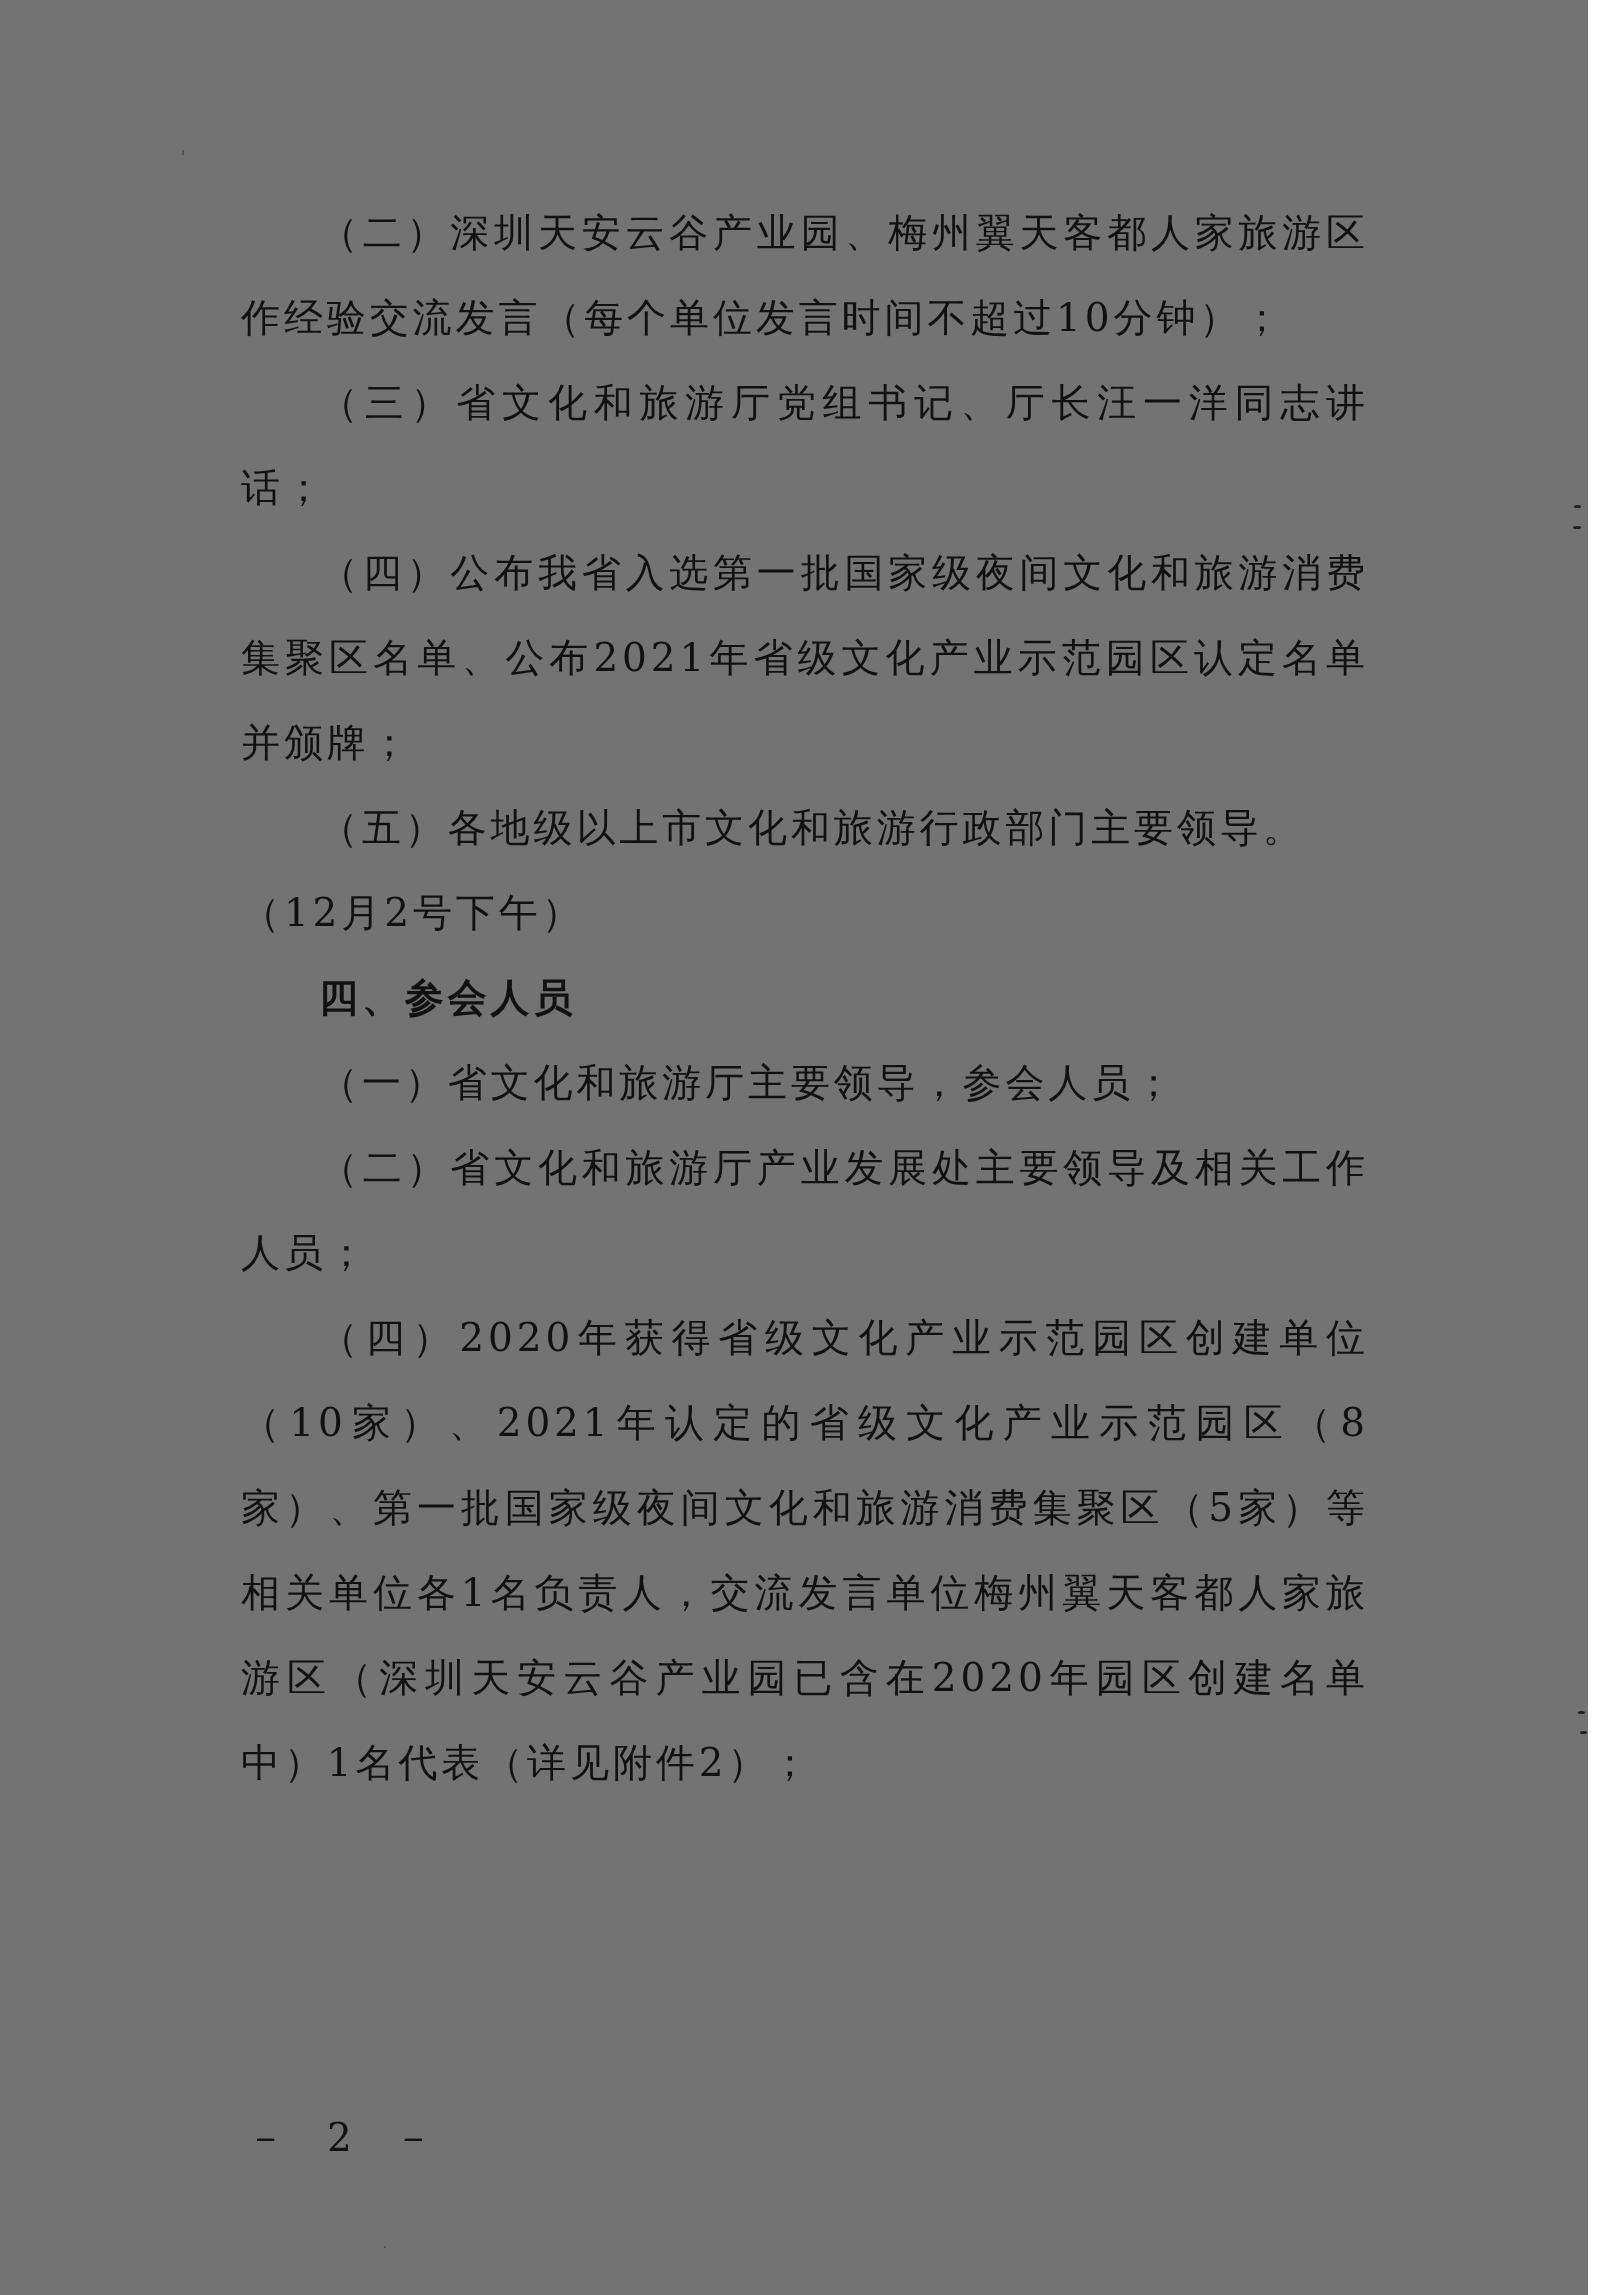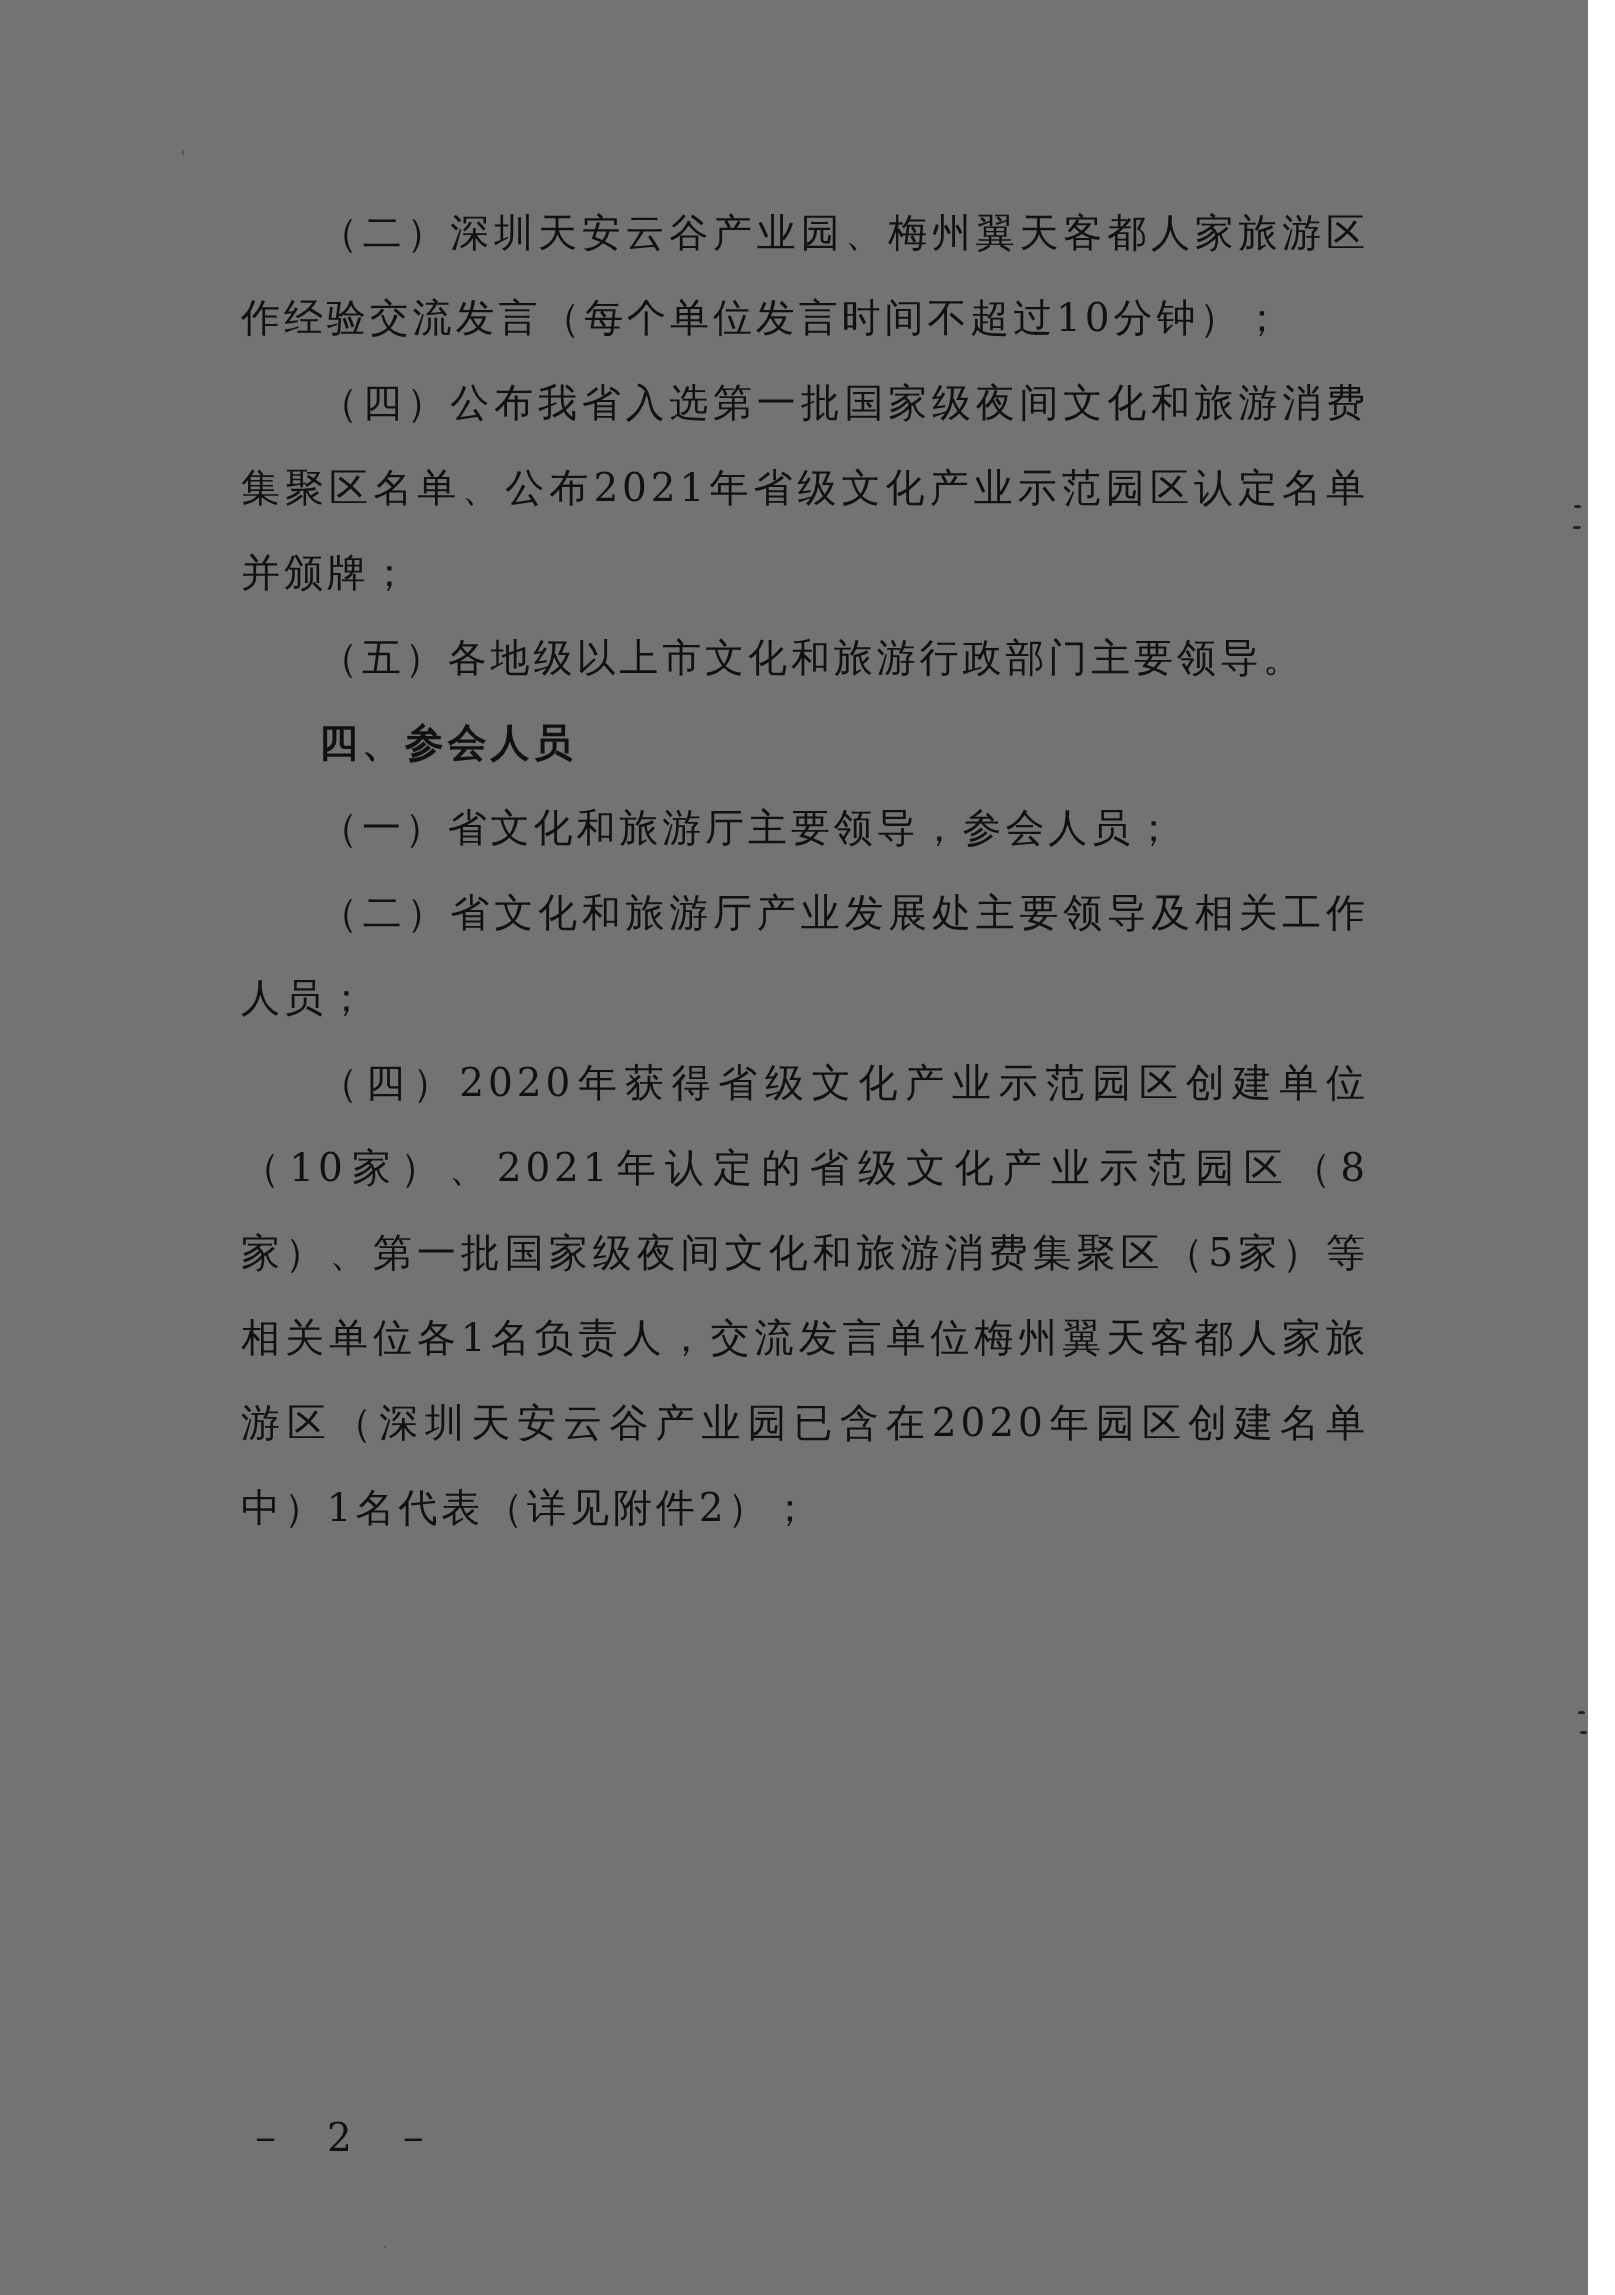--- a/index.html
+++ b/index.html
@@ -41,22 +41,24 @@
   }
   .scan-dot { position: absolute; background: #555; width: 2px; height: 4.9px; }
 </style>
 </head>
 <body>
 
 <div class="page">
 
   <div class="body-text">
     <p class="para">（二）深圳天安云谷产业园、梅州翼天客都人家旅游区作经验交流发言（每个单位发言时间不超过10分钟）；</p>
+    <p class="para">（三）省文化和旅游厅党组书记、厅长汪一洋同志讲话；</p>
     <p class="para">（四）公布我省入选第一批国家级夜间文化和旅游消费集聚区名单、公布2021年省级文化产业示范园区认定名单并颁牌；</p>
     <p class="para">（五）各地级以上市文化和旅游行政部门主要领导。</p>
+    <p class="para noindent">（12月2号下午）</p>
     <p class="heading">四、参会人员</p>
     <p class="para">（一）省文化和旅游厅主要领导，参会人员；</p>
     <p class="para">（二）省文化和旅游厅产业发展处主要领导及相关工作人员；</p>
     <p class="para">（四）2020年获得省级文化产业示范园区创建单位（10家）、2021年认定的省级文化产业示范园区（8家）、第一批国家级夜间文化和旅游消费集聚区（5家）等相关单位各1名负责人，交流发言单位梅州翼天客都人家旅游区（深圳天安云谷产业园已含在2020年园区创建名单中）1名代表（详见附件2）；</p>
   </div>
 
   <div class="page-number">－ 2 －</div>
 
   <div class="scan-mark" style="left:1574px; top:505px; width:6.9px; height:3.4px;"></div>
   <div class="scan-mark" style="left:1573px; top:526px; width:7.9px; height:2.5px;"></div>

